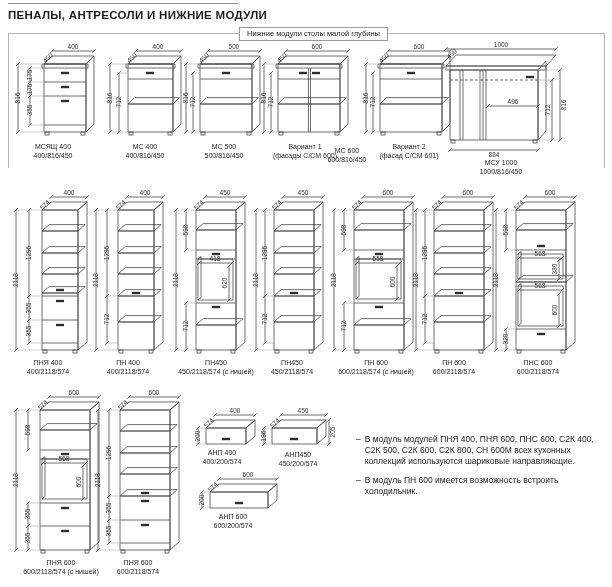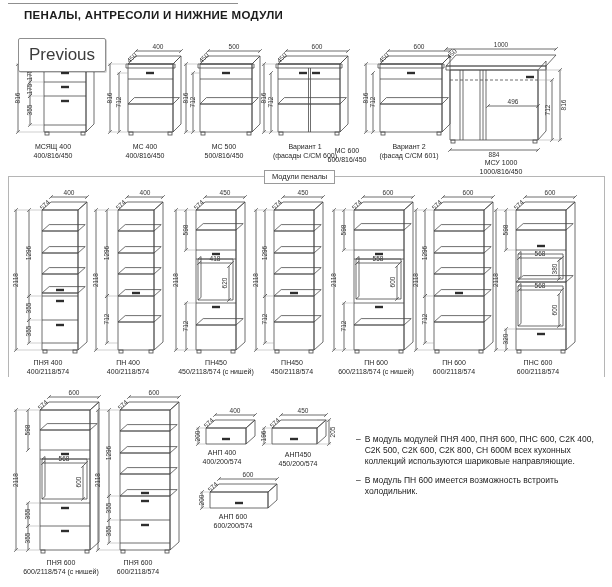--- a/index.html
+++ b/index.html
@@ -1,19 +1,19 @@
 <!DOCTYPE html>
 <html><head>
 <meta charset="utf-8">
 <style>
   html,body{margin:0;padding:0;background:#fff;}
   .page{position:relative;width:612px;height:587px;background:#ffffff;
         font-family:"Liberation Sans",sans-serif;overflow:hidden;}
   .top-rule{position:absolute;left:8px;top:3px;width:230px;height:1px;background:#8f8f8f;}
-  .page-title{position:absolute;left:24px;top:9px;font-size:11.5px;font-weight:bold;
+  .page-title{position:absolute;left:8px;top:9px;font-size:11.5px;font-weight:bold;
               color:#1c1c1c;letter-spacing:.3px;}
   .section{position:absolute;border:1px solid #b5b5b5;border-bottom:none;}
   #s1{left:8px;top:33px;width:595px;height:134px;}
   #s2{left:8px;top:176px;width:595px;height:200px;}
   #s3{left:190px;top:396px;width:148px;height:24px;}
   .sec-title{position:absolute;top:-7px;background:#fff;border:1px solid #9a9a9a;
              font-size:7.5px;line-height:8px;color:#222;padding:2px 7px;white-space:nowrap;}
   #s1 .sec-title{left:230px;} #s2 .sec-title{left:255px;} #s3 .sec-title{left:20px;}
   .module{position:absolute;}
   .module svg{position:absolute;left:0;top:0;overflow:visible;}
@@ -35,22 +35,24 @@
          line-height:11px;color:#222;}
   .note{display:flex;gap:4px;margin-bottom:8px;}
 </style>
 </head>
 <body>
 
 <div class="page">
   <div class="top-rule"></div>
   <div class="page-title">ПЕНАЛЫ, АНТРЕСОЛИ И НИЖНИЕ МОДУЛИ</div>
 
-  <button class="prev-btn">Previous</button>
-
+
+  <div class="section" id="s1">
+    <div class="sec-title">Нижние модули столы малой глубины</div>
+  </div>
 
   <div class="module" style="left:8px;top:40px;width:90px;height:128px">
     <svg width="90" height="100">
         <polygon points="36,24 44,16 86,16 78,24" class="s"></polygon>
         <polygon points="78,24 86,16 86,84 78,92" class="s"></polygon>
         <polygon points="36,24 78,24 78,92 36,92" class="s"></polygon>
         <line x1="34" y1="24" x2="80" y2="24" class="s"></line>
         <line x1="34" y1="28" x2="80" y2="28" class="s"></line>
         <line x1="34" y1="24" x2="34" y2="28" class="s"></line>
         <line x1="80" y1="24" x2="80" y2="28" class="s"></line>
@@ -298,23 +300,20 @@
     <span class="dim" style="left:77px;top:62px">496</span>
     <span class="dim" style="left:58px;top:115px">884</span>
     <span class="dim v" style="left:112px;top:70px">712</span>
     <span class="dim v" style="left:128px;top:65px">816</span>
     <div class="mlabel" style="top:118px">
       <div>МСУ 1000</div>
         <div>1000/816/450</div>
     </div>
   </div>
 
-  <div class="section" id="s2">
-    <div class="sec-title">Модули пеналы</div>
-  </div>
 
   <div class="module" style="left:6px;top:188px;width:84px;height:192px">
     <svg width="84" height="170">
         <polygon points="36,22 45,14 81,14 72,22" class="s"></polygon>
         <polygon points="72,22 81,14 81,154 72,162" class="s"></polygon>
         <polygon points="36,22 72,22 72,162 36,162" class="s"></polygon>
         <line x1="36" y1="43" x2="72" y2="43" class="s"></line>
         <polygon points="36,43 43.2,36.6 79.2,36.6 72,43" class="s"></polygon>
         <line x1="36" y1="65" x2="72" y2="65" class="s"></line>
         <polygon points="36,65 43.2,58.6 79.2,58.6 72,65" class="s"></polygon>

